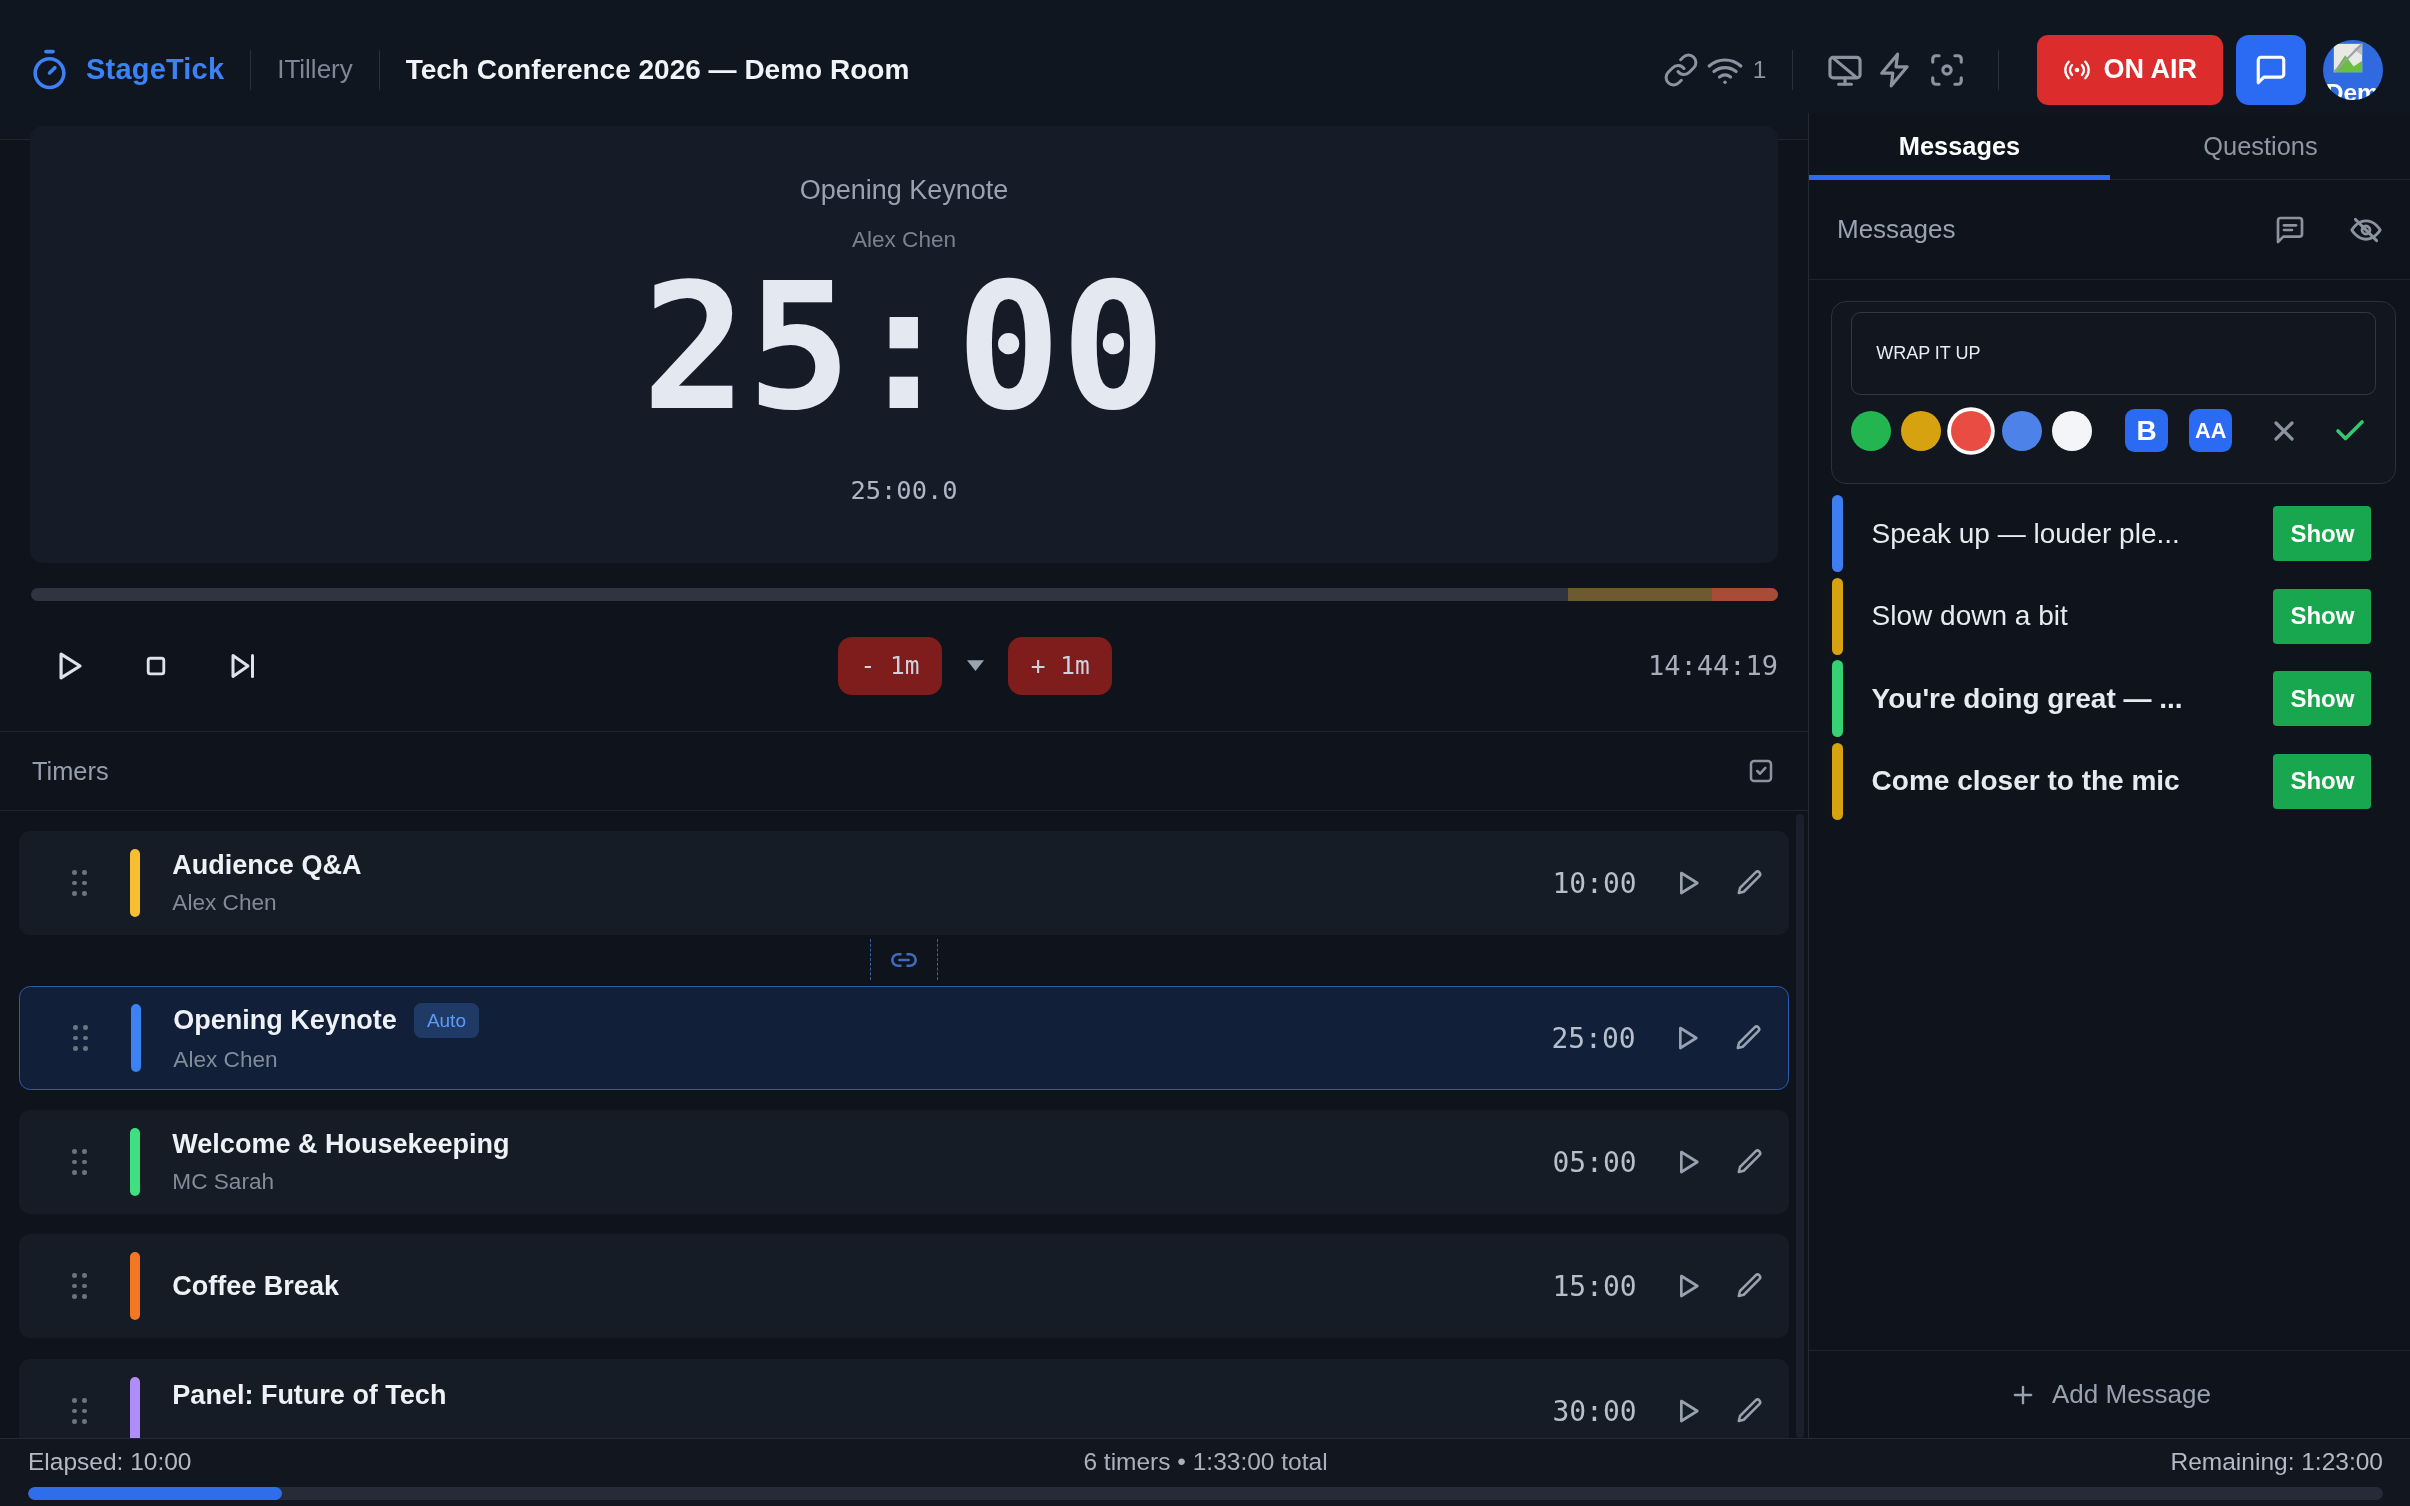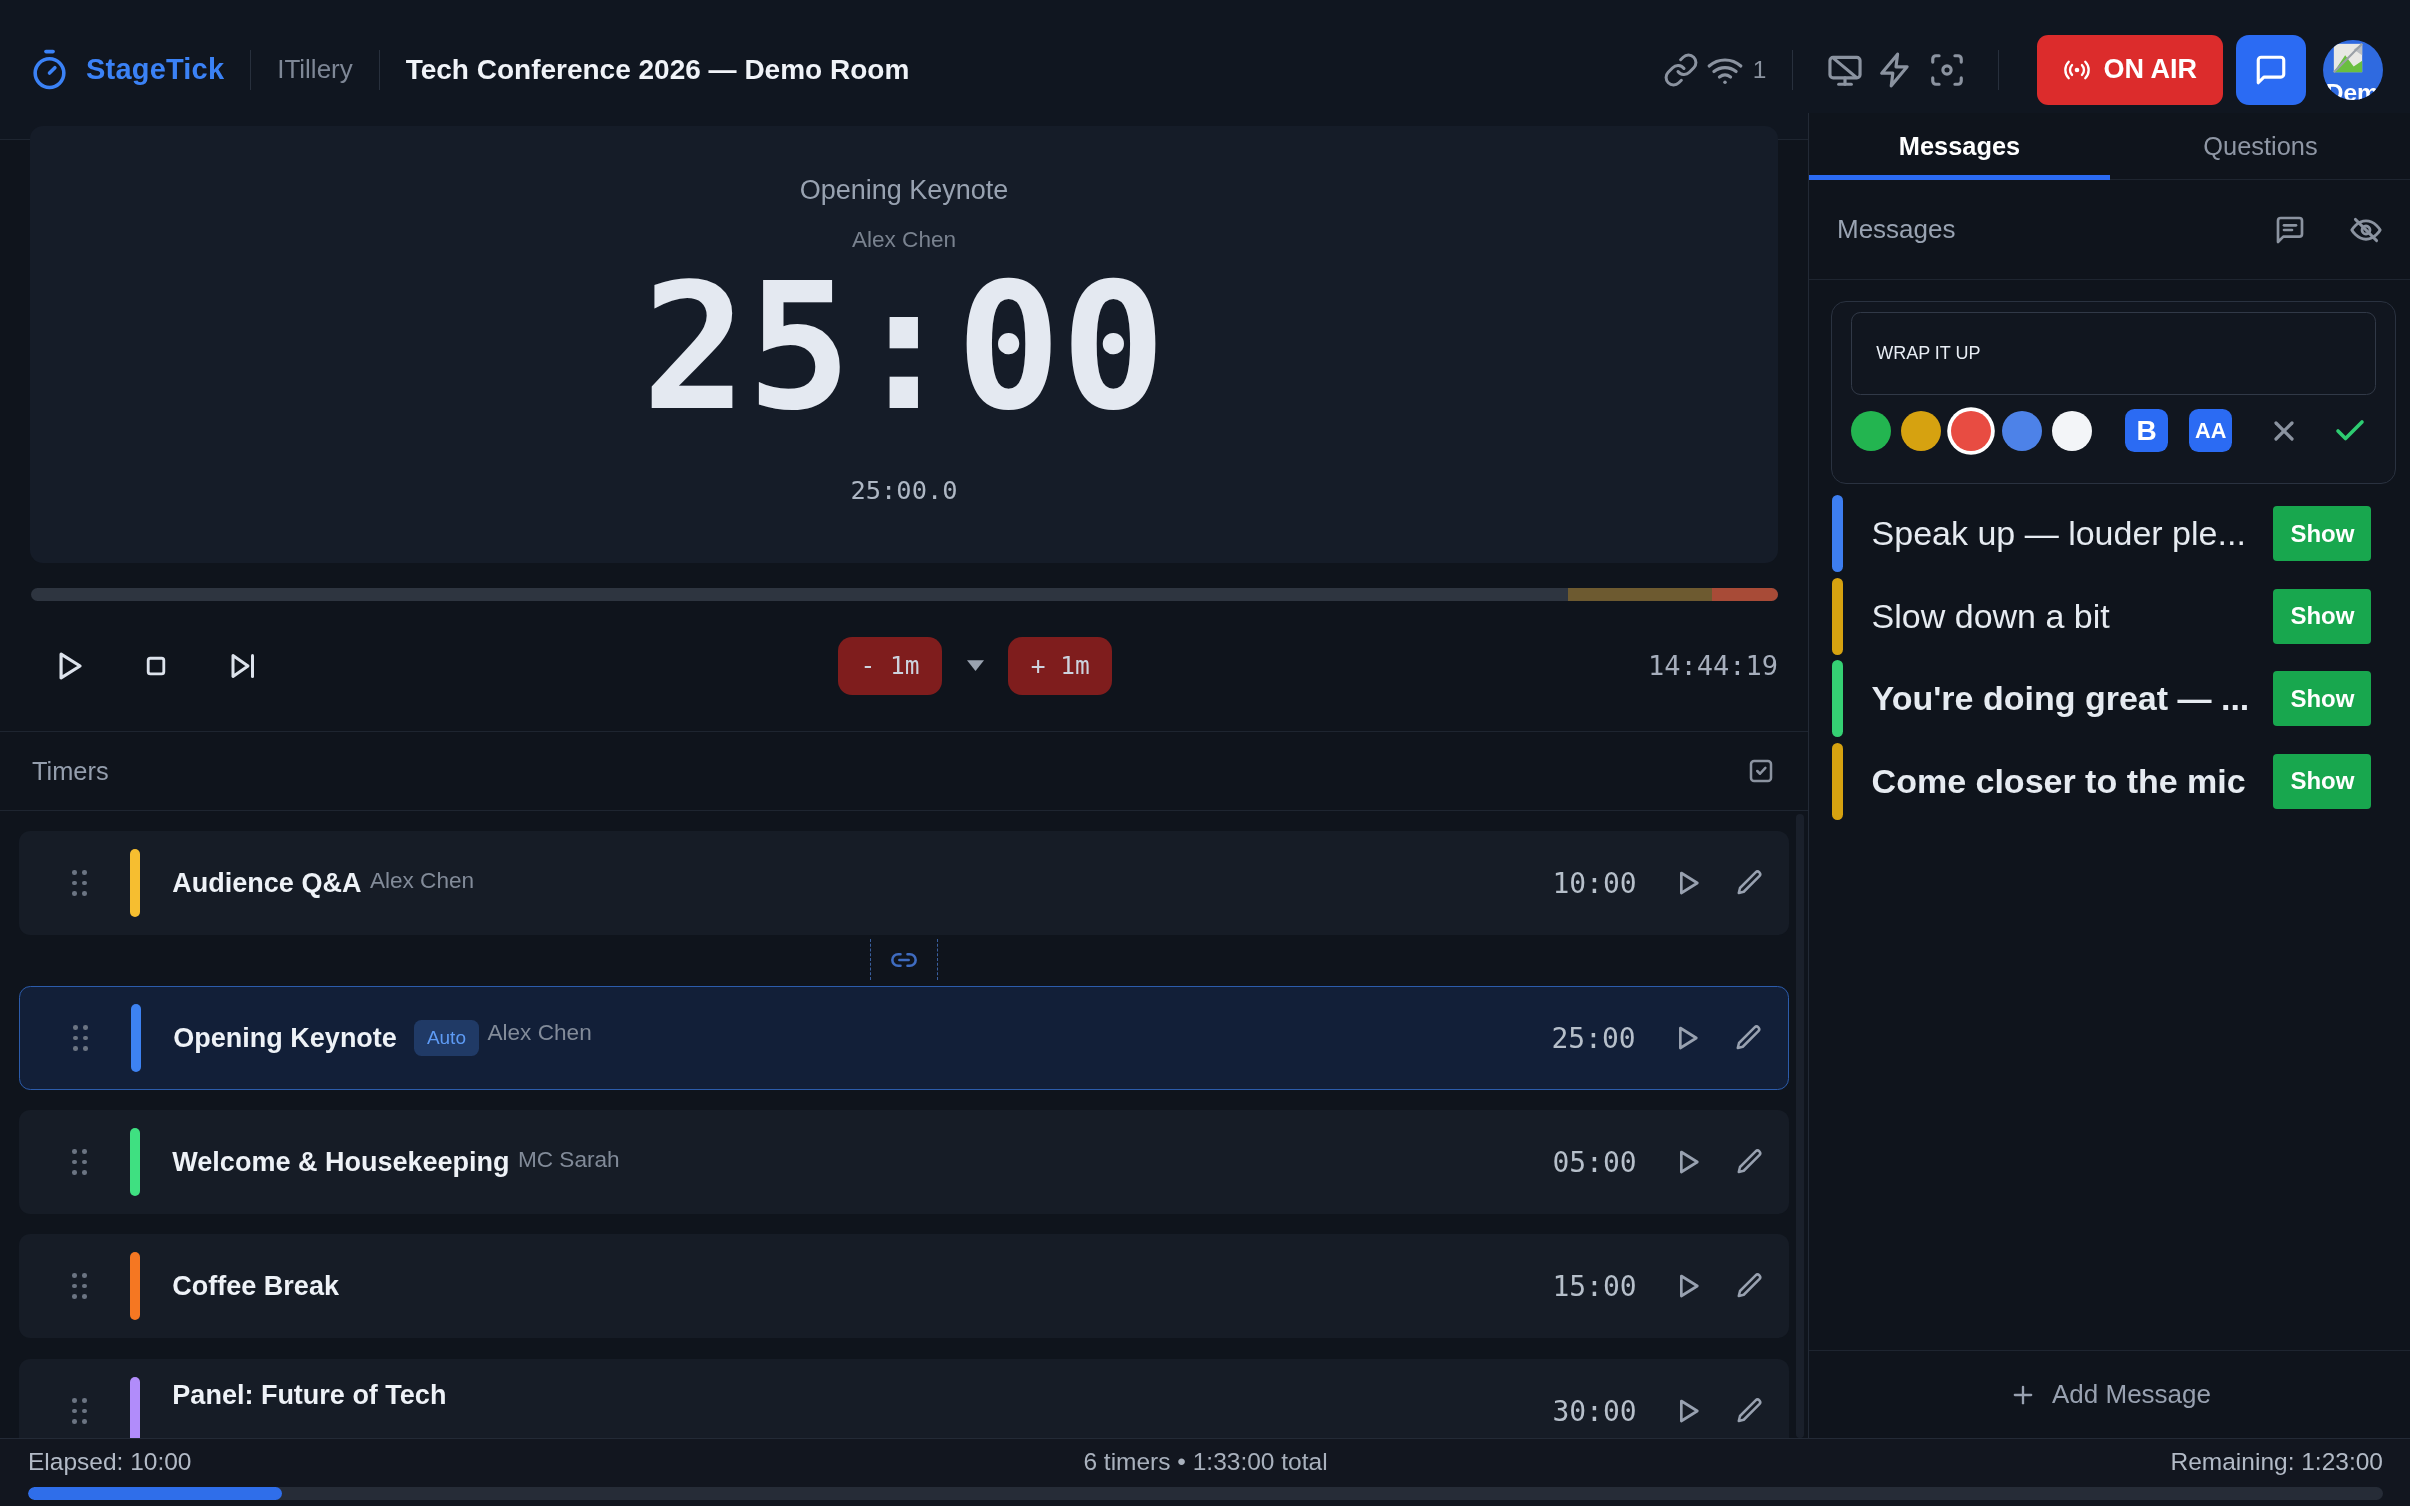--- a/index.html
+++ b/index.html
@@ -56,21 +56,21 @@
                border-bottom:0.9px solid #1e2530;display:flex;align-items:center;
                justify-content:space-between;padding:0 32px;}
   .timers-title{font-size:25.4px;color:#949ead;}
 
   .row{position:absolute;left:19px;right:19px;height:104px;background:#161c26;border-radius:11.3px;
        display:flex;align-items:center;padding-right:24.5px;}
   .row.selected{background:#121f38;border:1.9px solid #2c5cab;}
   .drag{margin-left:53px;display:grid;grid-template-columns:4.7px 4.7px;grid-auto-rows:4.7px;gap:5.6px;flex:none;}
   .drag span{background:#6b7482;border-radius:50%;}
   .rowbar{width:10.4px;height:68px;border-radius:5.6px;margin-left:43px;flex:none;}
-  .rowtext{margin-left:32px;display:flex;flex-direction:row;gap:8.5px;}
+  .rowtext{margin-left:32px;display:flex;flex-direction:column;gap:8.5px;}
   .rowname{font-size:27px;font-weight:bold;color:#eef2f7;display:flex;align-items:center;gap:17px;}
   .badge{font-size:19px;font-weight:normal;color:#5e9bf5;background:#203a66;padding:6.6px 13px;
          border-radius:7.5px;}
   .rowspeaker{font-size:22.6px;color:#828b99;}
   .rowright{margin-left:auto;display:flex;align-items:center;gap:31px;color:#98a1b0;}
   .rowtime{font-family:"DejaVu Sans Mono",monospace;font-size:28px;color:#b6bfca;margin-right:3.8px;}
   .row.clipped .rowtext{align-self:flex-start;padding-top:21px;}
 
   .connector{position:absolute;left:0;right:0;top:841px;height:45px;display:flex;align-items:center;
              justify-content:center;color:#3f6cc0;}
@@ -101,21 +101,21 @@
   .fmt{width:43px;height:43px;border-radius:9.4px;background:#2b6bf3;color:#fff;display:flex;
        align-items:center;justify-content:center;font-weight:bold;flex:none;}
   .fmt-b{font-size:28px;margin-left:22.6px;}
   .fmt-aa{font-size:21.7px;margin-left:21px;}
   .x-btn{margin-left:36px;color:#8b93a0;}
   .ok-btn{margin-left:32px;color:#2ecc71;}
 
   .msg-list{position:absolute;top:382px;left:22.6px;right:17px;display:flex;flex-direction:column;gap:5.6px;}
   .msg{position:relative;height:77px;display:flex;align-items:center;}
   .msgbar{position:absolute;left:0;top:0;bottom:0;width:11.3px;border-radius:7.5px;}
-  .msgtext{margin-left:40px;font-size:34px;color:#e6ebf1;}
+  .msgtext{margin-left:40px;font-size:28px;color:#e6ebf1;}
   .show-btn{margin-left:auto;margin-right:22.6px;width:98px;height:55px;border-radius:4px;
             background:#18a74e;color:#fff;font-weight:bold;font-size:24px;display:flex;
             align-items:center;justify-content:center;flex:none;}
 
   .add-msg{position:absolute;left:0;right:0;bottom:0;height:88px;border-top:0.9px solid #1e2530;
            display:flex;align-items:center;justify-content:center;gap:15px;color:#98a1b0;font-size:26px;}
 
   
   .footer{position:absolute;left:0;right:0;bottom:0;height:69px;background:#12161f;
           border-top:0.9px solid #232a36;}

